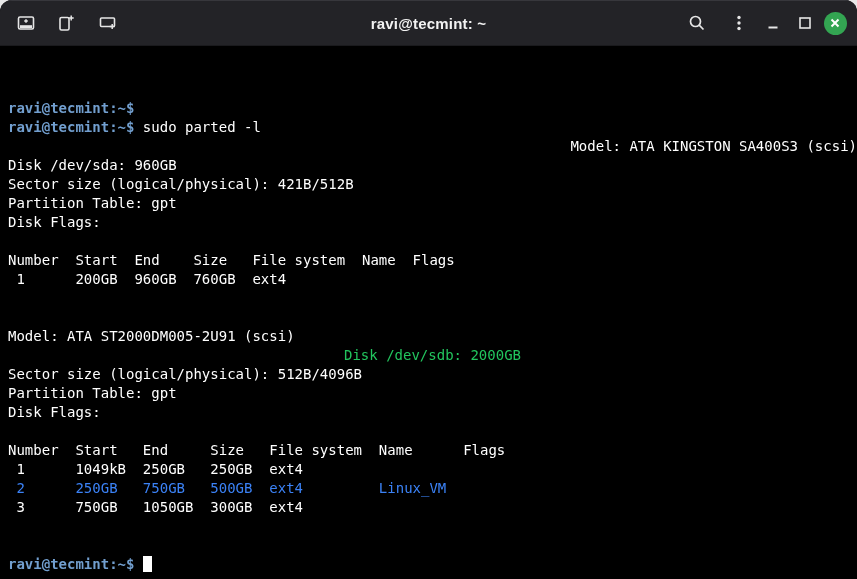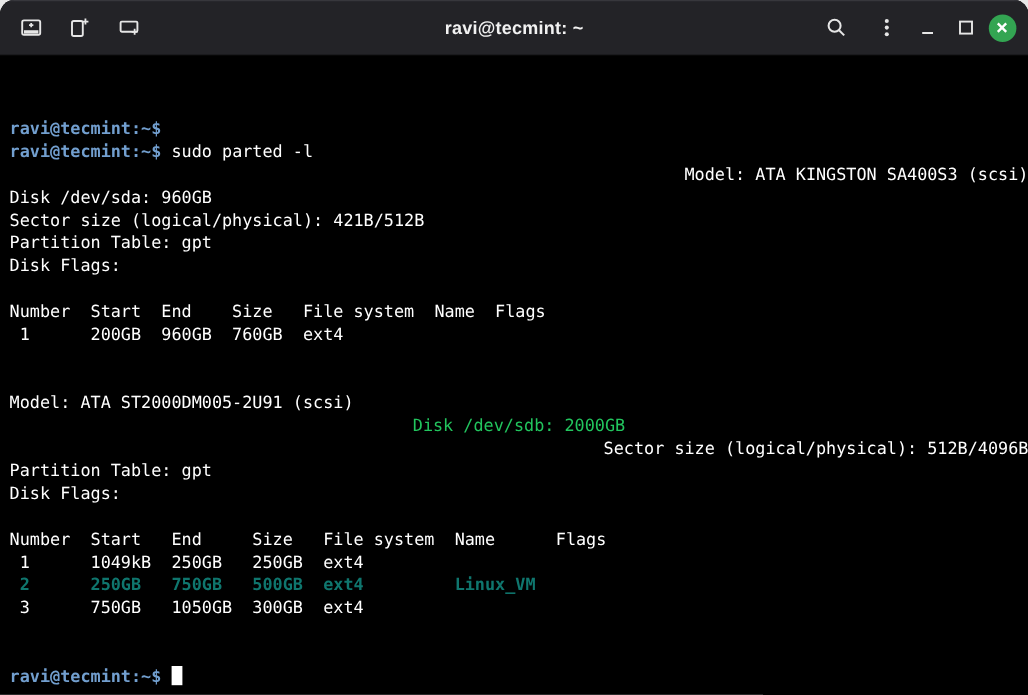--- a/index.html
+++ b/index.html
@@ -141,26 +141,26 @@
       <div class="term-line" style="color: rgb(255, 255, 255);">Sector size (logical/physical): 421B/512B</div>
       <div class="term-line" style="color: rgb(255, 255, 255);">Partition Table: gpt</div>
       <div class="term-line" style="color: rgb(255, 255, 255);">Disk Flags:</div>
       <div class="term-line" style="color: rgb(255, 255, 255);"></div>
       <div class="term-line" style="color: rgb(255, 255, 255);">Number  Start  End    Size   File system  Name  Flags</div>
       <div class="term-line" style="color: rgb(255, 255, 255);"> 1      200GB  960GB  760GB  ext4</div>
       <div class="term-line" style="color: rgb(255, 255, 255);"></div>
       <div class="term-line" style="color: rgb(255, 255, 255);"></div>
       <div class="term-line" style="color: rgb(255, 255, 255);">Model: ATA ST2000DM005-2U91 (scsi)</div>
       <div class="term-line" style="color: #22c55e; text-align: center;">Disk /dev/sdb: 2000GB</div>
-      <div class="term-line" style="color: rgb(255, 255, 255); text-align: right;">Sector size (logical/physical): 512B/4096B</div>
+      <div class="term-line" style="color: rgb(255, 255, 255);">Sector size (logical/physical): 512B/4096B</div>
       <div class="term-line" style="color: rgb(255, 255, 255);">Partition Table: gpt</div>
       <div class="term-line" style="color: rgb(255, 255, 255);">Disk Flags:</div>
       <div class="term-line" style="color: rgb(255, 255, 255);"></div>
       <div class="term-line" style="color: rgb(255, 255, 255);">Number  Start   End     Size   File system  Name      Flags</div>
       <div class="term-line" style="color: rgb(255, 255, 255);"> 1      1049kB  250GB   250GB  ext4</div>
-      <div class="term-line" style="color: #0f766e; font-weight: bold;"> 2      250GB   750GB   500GB  ext4         Linux_VM</div>
+      <div class="term-line" style="color: #3b82f6;"> 2      250GB   750GB   500GB  ext4         Linux_VM</div>
       <div class="term-line" style="color: rgb(255, 255, 255);"> 3      750GB   1050GB  300GB  ext4</div>
       <div class="term-line" style="color: rgb(255, 255, 255);"></div>
       <div class="term-line" style="color: rgb(255, 255, 255);"></div>
       <div class="term-line" style="color: rgb(255, 255, 255);"><span class="term-prompt" style="color: rgb(114, 159, 207);">ravi@tecmint:~$</span><span> </span><span class="term-cursor"></span></div>
     </div>
 
 </div>
 
 </body></html>

